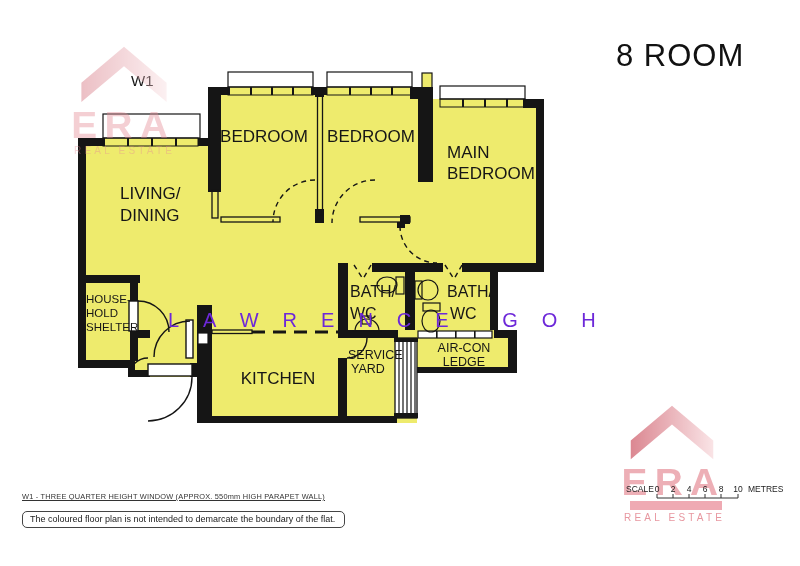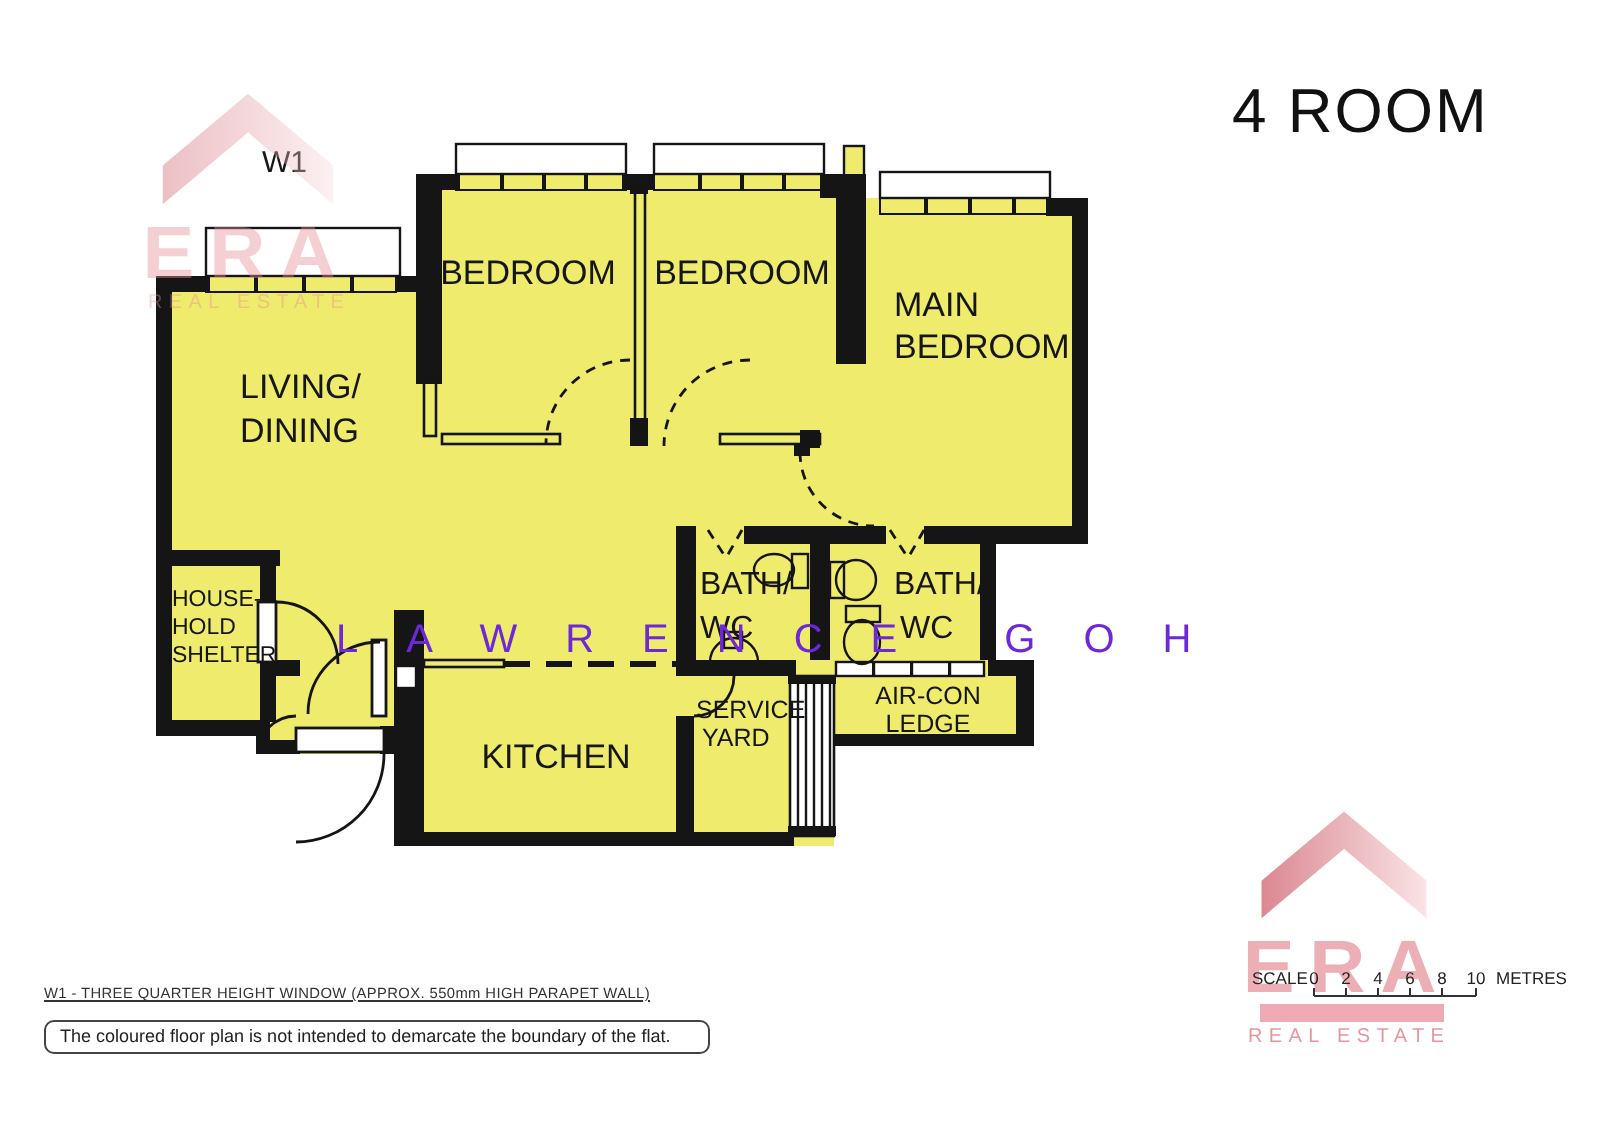--- a/index.html
+++ b/index.html
@@ -46,21 +46,21 @@
   #watermark-name{left:168px;top:309px;font-size:20px;letter-spacing:24px;color:#6d28d9;
                   white-space:nowrap;z-index:3;}
   
   #scale-svg{left:624px;top:479px;width:166px;height:26px;z-index:4;}
   #scale-svg text{font-size:8.5px;fill:#222;}
   #scale-svg .sline{stroke:#333;stroke-width:1;}
   
   #notes{left:22px;top:492px;z-index:2;color:#333;}
   .note-line{font-size:7.4px;letter-spacing:0.2px;margin-bottom:7px;white-space:nowrap;text-decoration:underline;}
   #disclaimer-box{display:inline-block;border:1px solid #444;border-radius:5px;
-                  padding:2px 19px 3px 7px;font-size:9px;color:#222;margin-top:2px;white-space:nowrap;}
+                  padding:2px 9px 3px 7px;font-size:9px;color:#222;margin-top:2px;white-space:nowrap;}
 </style>
 </head>
 <body>
 
 <svg id="plan-svg" class="abs" viewBox="0 0 800 566">
 
   <path class="room" d="M78,138 L208,138 L208,87 L433,87 L433,99 L544,99 L544,272 L498,272 L498,330
            L517,330 L517,373 L417,373 L417,423 L197,423 L197,377 L135,377 L135,368 L78,368 Z"></path>
 
   <rect x="422" y="73" width="10" height="27" class="room" stroke="#151515" stroke-width="1.2"></rect>
@@ -199,21 +199,21 @@
     <text class="lbl-sm" x="348" y="359">SERVICE</text>
     <text class="lbl-sm" x="351" y="373">YARD</text>
     <text class="lbl-sm mid" x="464" y="352">AIR-CON</text>
     <text class="lbl-sm mid" x="464" y="366">LEDGE</text>
     <text class="lbl-xs" x="86" y="303">HOUSE-</text>
     <text class="lbl-xs" x="86" y="317">HOLD</text>
     <text class="lbl-xs" x="86" y="331">SHELTER</text>
   </g>
 </svg>
 
-<div id="title" class="abs">4 ROOM</div>
+<div id="title" class="abs">8 ROOM</div>
 
 <div id="era-tl" class="era-logo abs">
   <svg width="100" height="62" viewBox="0 0 96 64" style="opacity:0.38">
     <defs>
       <linearGradient id="grad-tl" x1="0" y1="0" x2="1" y2="0">
         <stop offset="0" stop-color="#CE5A68"></stop>
           <stop offset="1" stop-color="#F8DADD"></stop>
       </linearGradient>
     </defs>
     <polygon points="4,42 48,5 92,42 92,62 48,25 4,62" fill="url(#grad-tl)"></polygon>

